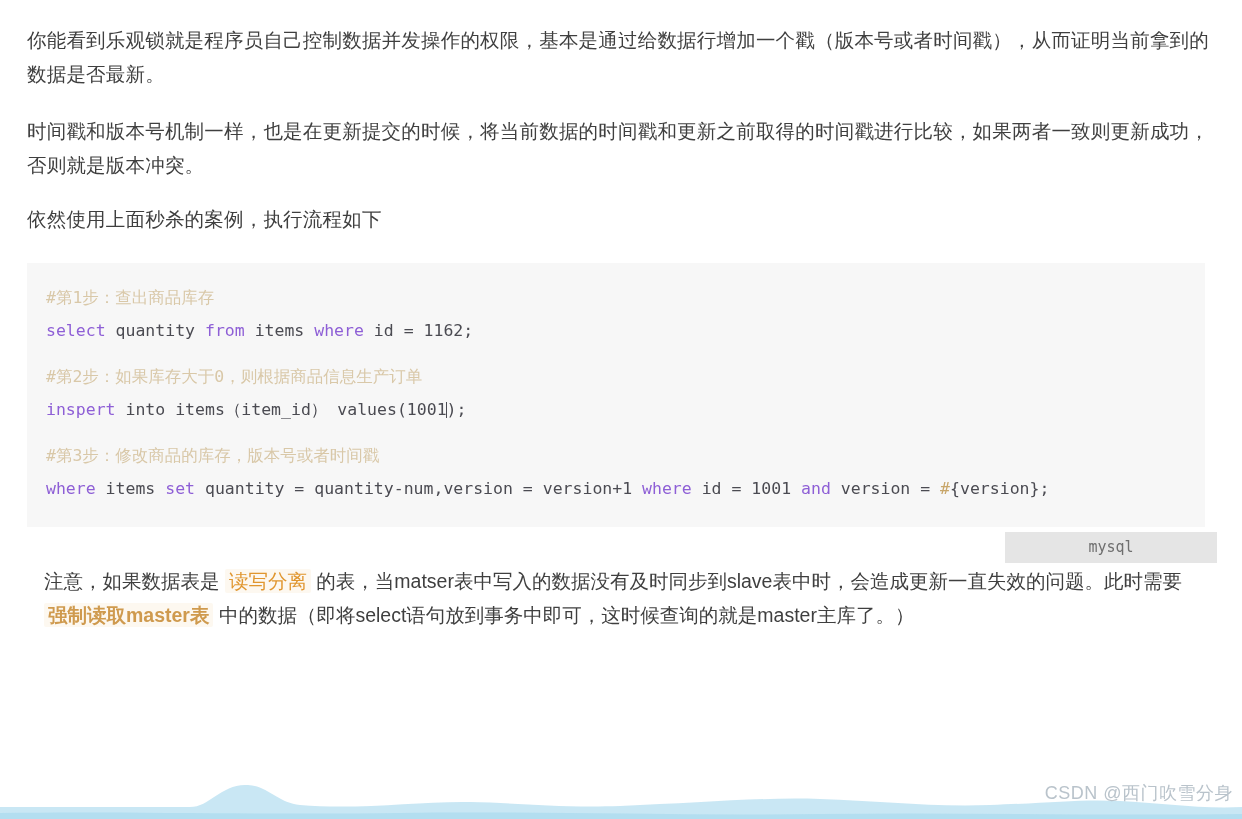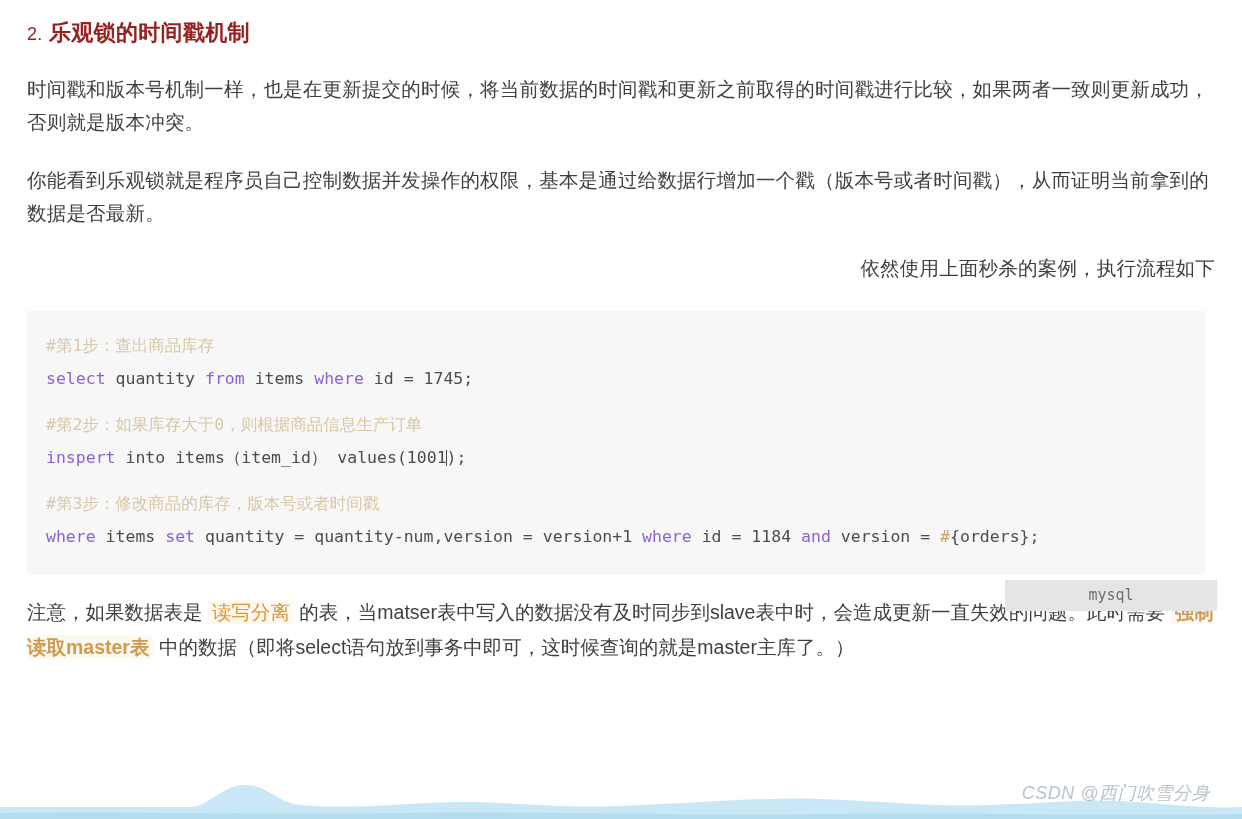--- a/index.html
+++ b/index.html
@@ -54,21 +54,21 @@
 
   
   .para {
     margin: 0;
     padding-top: 24px;
     font-size: 19.5px;
     line-height: 1.72;
     color: #3f3f3f;
     letter-spacing: 0.2px;
   }
-  .para.tight { padding-top: 21px; text-align: right; }
+  .para.tight { padding-top: 21px; }
 
   
   .code-wrap {
     position: relative;
     margin-top: 26px;
   }
   .code-block {
     background: #f7f7f7;
     padding: 18px 19px 22px 19px;
     box-sizing: border-box;
@@ -122,21 +122,21 @@
   .hl2 {
     background: #fdf8f0;
     color: #cf9a4e;
     padding: 1px 4px;
     border-radius: 2px;
     font-weight: bold;
   }
 
   
   .note {
-    margin: 0;
+    margin: 17px;
     padding-top: 20px;
     font-size: 19.5px;
     line-height: 1.78;
     color: #3f3f3f;
     position: relative;
     z-index: 1;
   }
 
   
   .wave {
@@ -145,54 +145,49 @@
     right: 0;
     bottom: 0;
     height: 46px;
     z-index: 0;
     pointer-events: none;
   }
 
   
   .watermark {
     position: absolute;
-    right: 32px;
+    right: 9px;
     bottom: 14px;
     font-size: 18px;
     color: #b9c3cb;
     letter-spacing: 0.5px;
     z-index: 3;
     white-space: nowrap;
-    font-style: italic;
   }
 </style>
 </head>
 <body>
 
 <div class="page">
 
-  <h2 class="h-main">
-    <span class="num">2.</span>
-    <span>乐观锁的时间戳机制</span>
-  </h2>
+
+  <p class="para">你能看到乐观锁就是程序员自己控制数据并发操作的权限，基本是通过给数据行增加一个戳（版本号或者时间戳），从而证明当前拿到的数据是否最新。</p>
 
   <p class="para">时间戳和版本号机制一样，也是在更新提交的时候，将当前数据的时间戳和更新之前取得的时间戳进行比较，如果两者一致则更新成功，否则就是版本冲突。</p>
-
-  <p class="para">你能看到乐观锁就是程序员自己控制数据并发操作的权限，基本是通过给数据行增加一个戳（版本号或者时间戳），从而证明当前拿到的数据是否最新。</p>
 
 
   <p class="para tight">依然使用上面秒杀的案例，执行流程如下</p>
 
   <div class="code-wrap">
     <div class="code-block"><span class="cmt">#第1步：查出商品库存</span>
-<span class="kw">select</span><span class="plain"> quantity </span><span class="kw">from</span><span class="plain"> items </span><span class="kw">where</span><span class="plain"> id = 1745;</span>
+<span class="kw">select</span><span class="plain"> quantity </span><span class="kw">from</span><span class="plain"> items </span><span class="kw">where</span><span class="plain"> id = 1162;</span>
 <span class="blank"></span><span class="cmt">#第2步：如果库存大于0，则根据商品信息生产订单</span>
 <span class="kw">inspert</span><span class="plain"> into items（item_id） </span><span class="plain">values(1001</span><span class="caret"></span><span class="plain">);</span>
 <span class="blank"></span><span class="cmt">#第3步：修改商品的库存，版本号或者时间戳</span>
-<span class="kw">where</span><span class="plain"> items </span><span class="kw">set</span><span class="plain"> quantity = quantity-num,version = version+1 </span><span class="kw">where</span><span class="plain"> id = 1184 </span><span class="kw">and</span><span class="plain"> version = </span><span class="hash">#</span><span class="plain">{orders};</span></div>
+<span class="kw">where</span><span class="plain"> items </span><span class="kw">set</span><span class="plain"> quantity = quantity-num,version = version+1 </span><span class="kw">where</span><span class="plain"> id = 1001 </span><span class="kw">and</span><span class="plain"> version = </span><span class="hash">#</span><span class="plain">{version};</span></div>
     <div class="lang-badge">mysql</div>
   </div>
 
   <p class="note"><span>注意，如果数据表是 </span><span class="hl">读写分离</span><span> 的表，当matser表中写入的数据没有及时同步到slave表中时，会造成更新一直失效的问题。此时需要 </span><span class="hl2">强制读取master表</span><span> 中的数据（即将select语句放到事务中即可，这时候查询的就是master主库了。）</span></p>
 
 </div>
 
 <svg class="wave" viewBox="0 0 1242 46" preserveAspectRatio="none">
   <path d="M0,34 C60,34 140,34 190,34 C210,34 222,10 248,12 C268,13 278,30 300,32 C360,37 420,28 470,29 C520,30 560,35 620,33 C700,30 760,24 820,26 C880,28 930,34 990,32 C1050,30 1080,26 1120,28 C1160,30 1200,36 1242,34 L1242,46 L0,46 Z" fill="#bfe3f2" opacity="0.85"></path>
   <path d="M0,40 C120,38 260,42 400,40 C540,38 680,43 820,41 C960,39 1100,43 1242,41 L1242,46 L0,46 Z" fill="#a9daee" opacity="0.7"></path>

